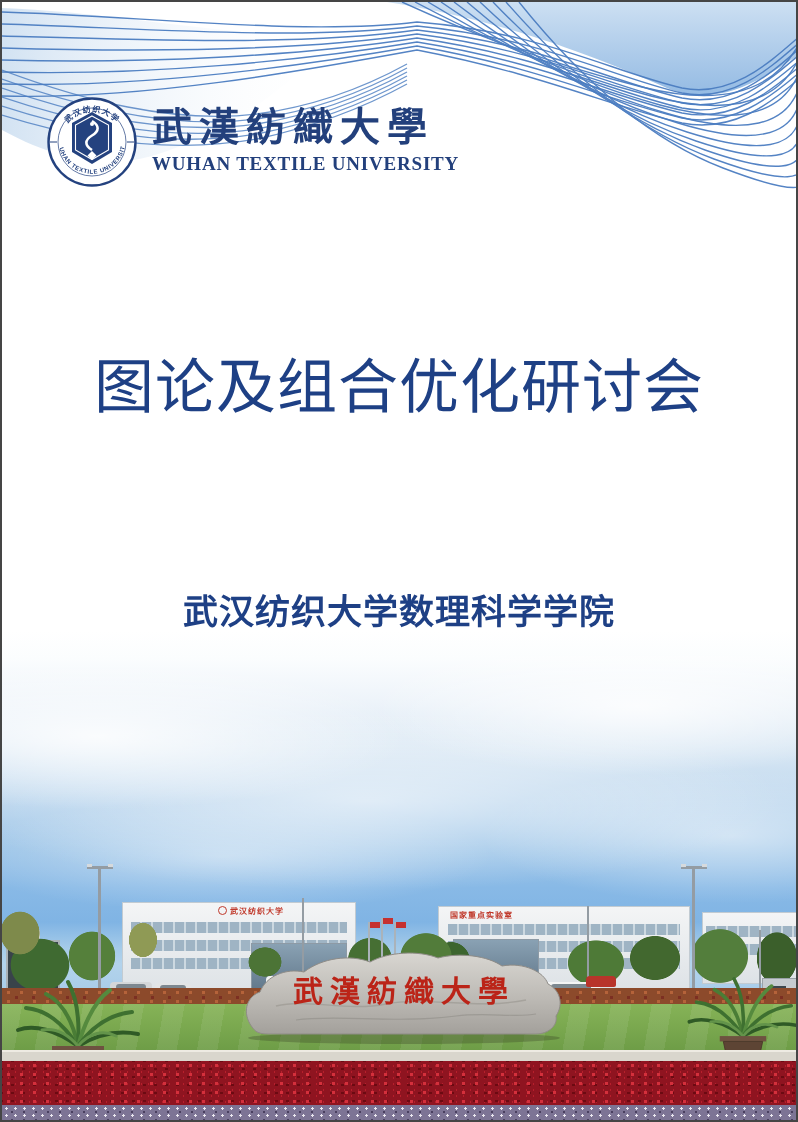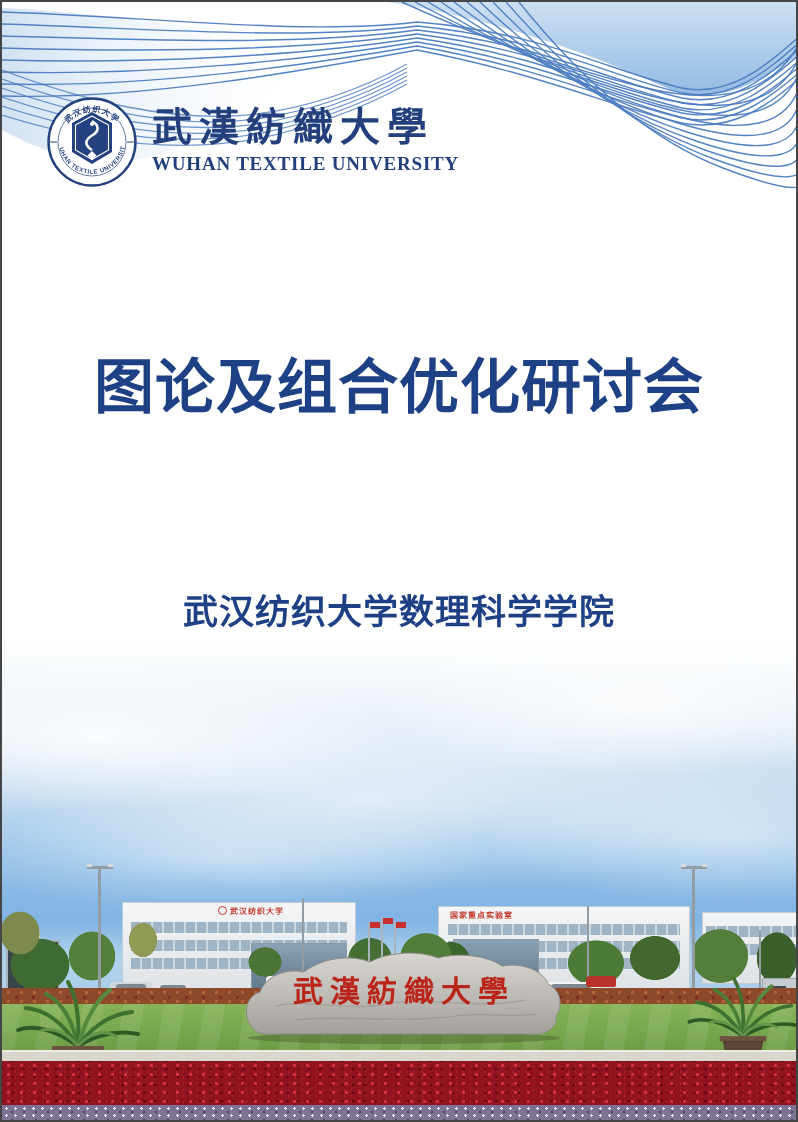--- a/index.html
+++ b/index.html
@@ -9,21 +9,21 @@
   .waves{position:absolute;top:0;left:0;width:798px;height:240px;}
   
   .brand{position:absolute;top:94px;left:44px;display:flex;align-items:flex-start;gap:14px;}
   .seal{width:92px;height:92px;flex:0 0 auto;}
   .wordmark{padding-top:10px;}
   .wordmark-cn{font-size:40px;font-weight:bold;color:#23407c;letter-spacing:7px;line-height:1.1;
                font-family:"Liberation Serif","DejaVu Serif",serif;white-space:nowrap;}
   .wordmark-en{font-size:19px;font-weight:bold;color:#23407c;letter-spacing:.8px;margin-top:3px;
                font-family:"Liberation Serif","DejaVu Serif",serif;white-space:nowrap;}
   
-  .title{position:absolute;top:336px;left:0;right:0;text-align:center;font-size:60px;font-weight:700;
+  .title{position:absolute;top:336px;left:0;right:0;text-align:center;font-size:60px;font-weight:400;
          color:#1e4085;letter-spacing:1px;white-space:nowrap;}
   .organizer{position:absolute;top:581px;left:0;right:0;text-align:center;font-size:35px;font-weight:800;
          color:#1e4085;letter-spacing:1px;}
   .dates{position:absolute;top:678px;left:0;right:0;text-align:center;font-size:30px;font-weight:800;
          color:#1d3e7d;letter-spacing:9px;}
   .location{position:absolute;top:723px;left:0;right:0;text-align:center;font-size:28px;font-weight:800;
          color:#1d3e7d;letter-spacing:6px;}
   
   .photo{position:absolute;left:0;right:0;top:628px;height:494px;overflow:hidden;
      background:linear-gradient(180deg,#ffffff 0px,#fbfdfe 28px,#eef4fa 70px,#dae8f4 118px,

